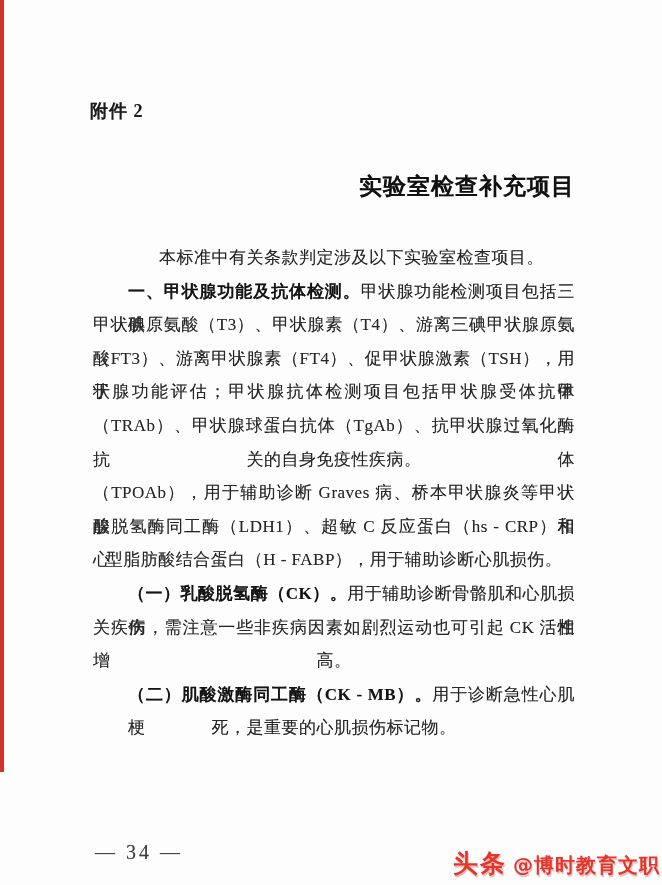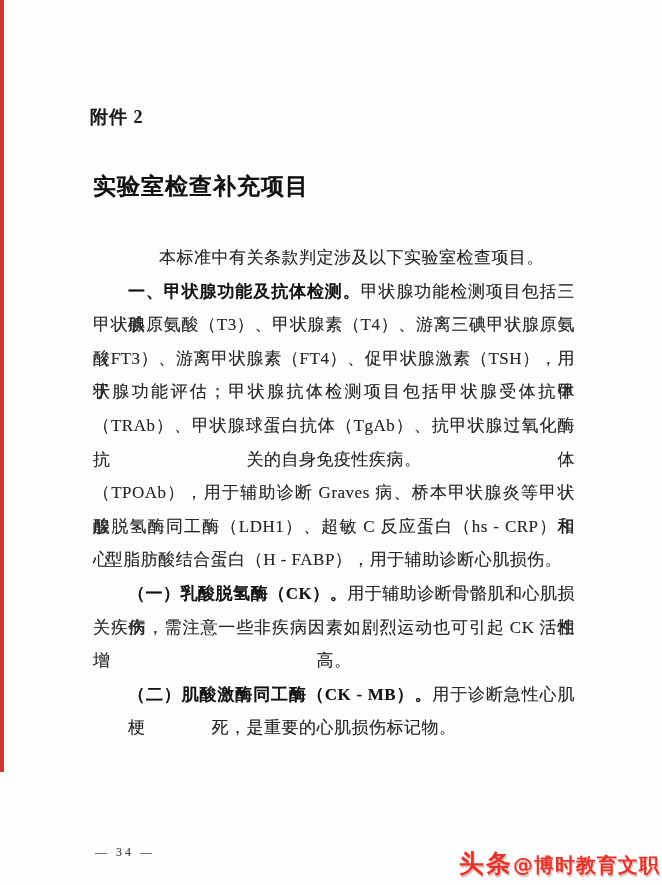--- a/index.html
+++ b/index.html
@@ -6,51 +6,51 @@
   body{
     width:662px;height:885px;position:relative;overflow:hidden;
     background:#fdfdfd;
     font-family:"Liberation Serif","DejaVu Serif",serif;
   }
   .edge-stripe{
     position:absolute;left:0;top:0;width:4px;height:772px;
     background:#c8251d;opacity:.92;
   }
   .attachment{
-    position:absolute;left:90px;top:103px;height:28px;line-height:28px;
+    position:absolute;left:90px;top:97px;height:28px;line-height:28px;
     font-size:18px;font-weight:700;color:#1c1c1c;letter-spacing:1px;
     text-shadow:0 0 .5px rgba(40,40,40,.45);
   }
   .doc-title{
     position:absolute;left:93px;top:168px;width:482px;height:38px;line-height:38px;
-    text-align:left;font-size:23px;font-weight:700;color:#111;
+    text-align:right;font-size:23px;font-weight:700;color:#111;
     letter-spacing:1px;text-shadow:0 0 .6px rgba(20,20,20,.5);
   }
   .textcol{
     position:absolute;left:93px;top:241px;width:482px;
     font-size:17px;color:#262626;letter-spacing:.5px;
     text-shadow:0 0 .5px rgba(40,40,40,.4);
   }
   .line{height:33.6px;line-height:33.6px;text-align:center;}
   .line.just{text-align:justify;text-align-last:justify;}
   .line.indent{padding-left:35px;}
   .line .b{font-weight:700;color:#141414;}
   .line .n{font-weight:400;}
   .page-num{
     position:absolute;left:95px;top:840px;height:24px;line-height:24px;
-    font-size:12px;letter-spacing:3px;color:#3c3c3c;
+    font-size:20px;letter-spacing:3px;color:#3c3c3c;
     text-shadow:0 0 .5px rgba(60,60,60,.4);
   }
   .watermark{
     position:absolute;right:2px;top:848px;height:32px;line-height:32px;
     color:#e8332b;font-family:"DejaVu Sans","Liberation Sans",sans-serif;
     font-weight:900;white-space:nowrap;
     text-shadow:1px 2px 1px rgba(130,25,15,.28), -1px -1px 0 rgba(255,255,255,.55);
   }
-  .wm-brand{font-size:25px;letter-spacing:2px;}
+  .wm-brand{font-size:25px;letter-spacing:2px;margin-right:6px;}
   .wm-handle{font-size:20px;letter-spacing:1px;}
 </style>
 </head>
 <body>
 
 <div class="edge-stripe"></div>
 
 <div class="attachment">附件 2</div>
 
 <div class="doc-title">实验室检查补充项目</div>

